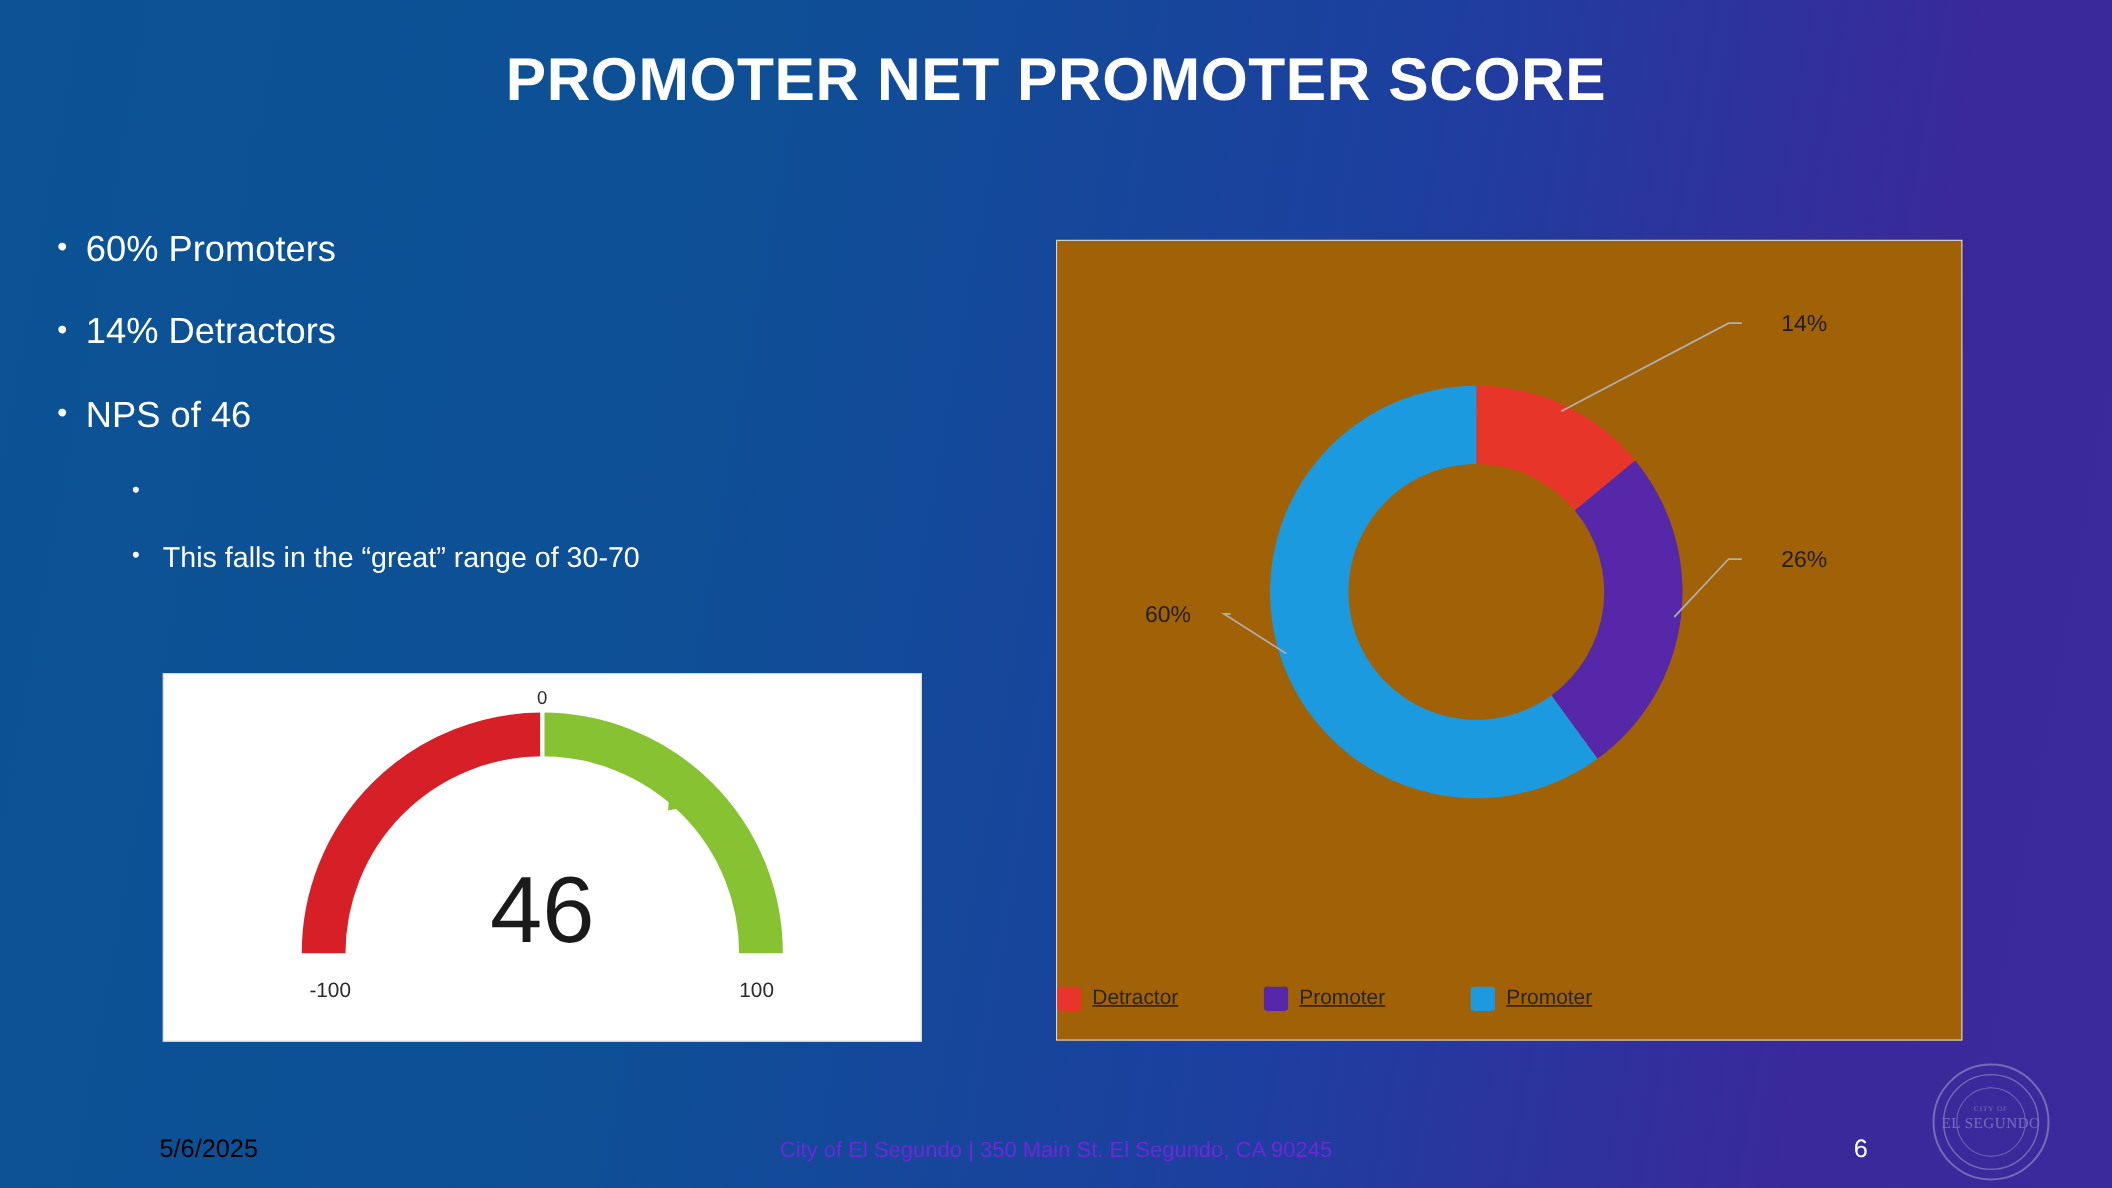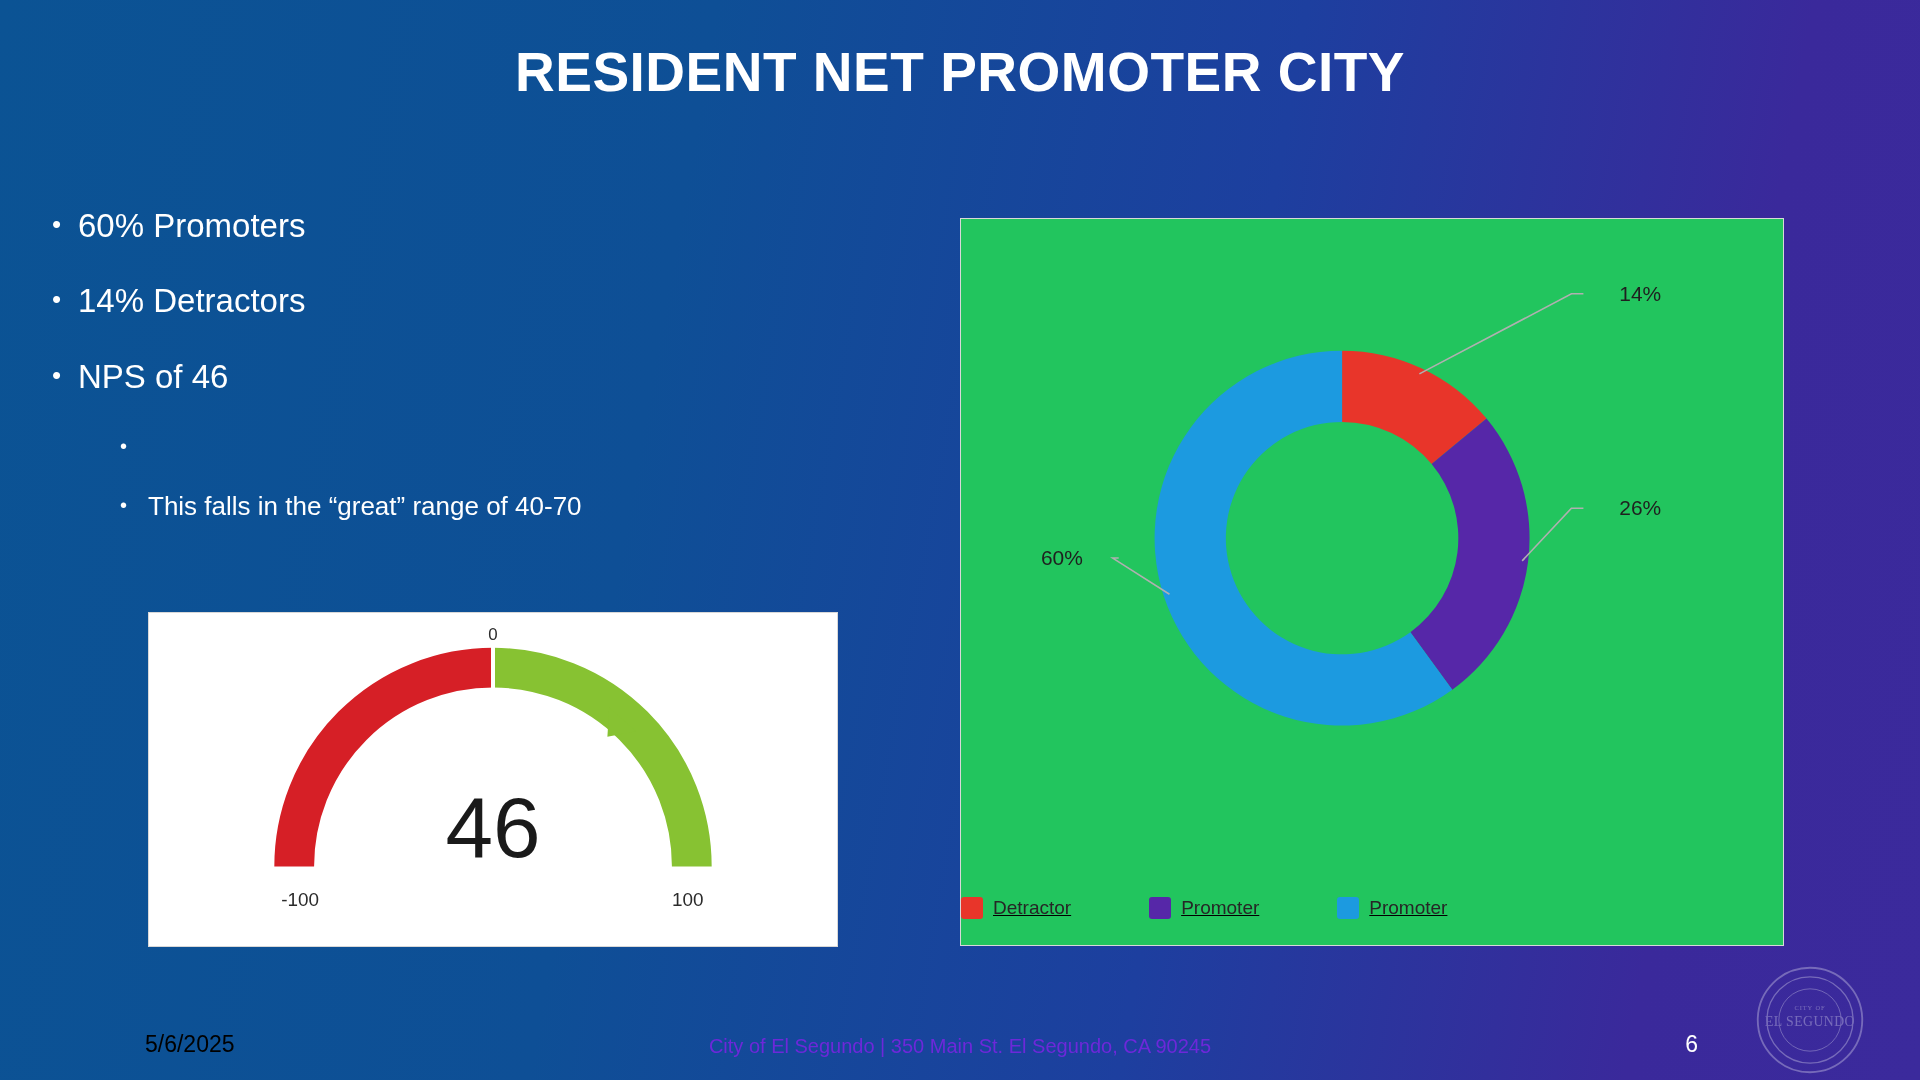--- a/index.html
+++ b/index.html
@@ -50,21 +50,21 @@
     width:690px; height:335px;
     background:#ffffff;
     border:1px solid #d8d8d8;
   }
   .gauge-svg { display:block; width:100%; height:100%; }
 
   
   .donut-card {
     position:absolute; left:960px; top:218px;
     width:824px; height:728px;
-    background:#22c55e;
+    background:#a16207;
     border:1px solid #d8d8d8;
   }
   .donut-svg { display:block; width:100%; height:100%; }
 
   
   .legend {
     position:absolute; left:0; bottom:26px; width:100%;
     display:flex; justify-content:flex-start; align-items:center; gap:78px;text-decoration:underline;
   }
   .legend-item { display:flex; align-items:center; gap:10px; }
@@ -86,21 +86,21 @@
   }
   .seal {
     position:absolute; right:55px; bottom:5px;
     width:110px; height:110px;
     opacity:0.30;
   }
 </style>
 </head>
 <body>
 
-<div class="slide-title">RESIDENT NET PROMOTER CITY</div>
+<div class="slide-title">PROMOTER NET PROMOTER SCORE</div>
 
 <div class="bullets">
 
   <div class="bullet-row">
     <span class="bullet-dot">•</span>
     <span class="bullet-text">60% Promoters</span>
   </div>
 
   <div class="bullet-row">
     <span class="bullet-dot">•</span>
@@ -111,21 +111,21 @@
     <span class="bullet-dot">•</span>
     <span class="bullet-text">NPS of 46</span>
   </div>
 
   <div class="sub-bullets">
     <div class="sub-row">
       <span class="sub-dot">•</span>
     </div>
     <div class="sub-row">
       <span class="sub-dot">•</span>
-      <span>This falls in the “great” range of 40-70</span>
+      <span>This falls in the “great” range of 30-70</span>
     </div>
   </div>
 </div>
 
 <div class="gauge-card">
   <svg class="gauge-svg" viewBox="0 0 690 335">
 
     <path id="gauge-arc-neg" fill="none" stroke-width="40" d="M 145 254.99999999999997 A 200 200 0 0 1 345 55" stroke="#d61f26"></path>
     <path id="gauge-arc-pos" fill="none" stroke-width="40" d="M 345 55 A 200 200 0 0 1 545 255" stroke="#87c232"></path>
 

